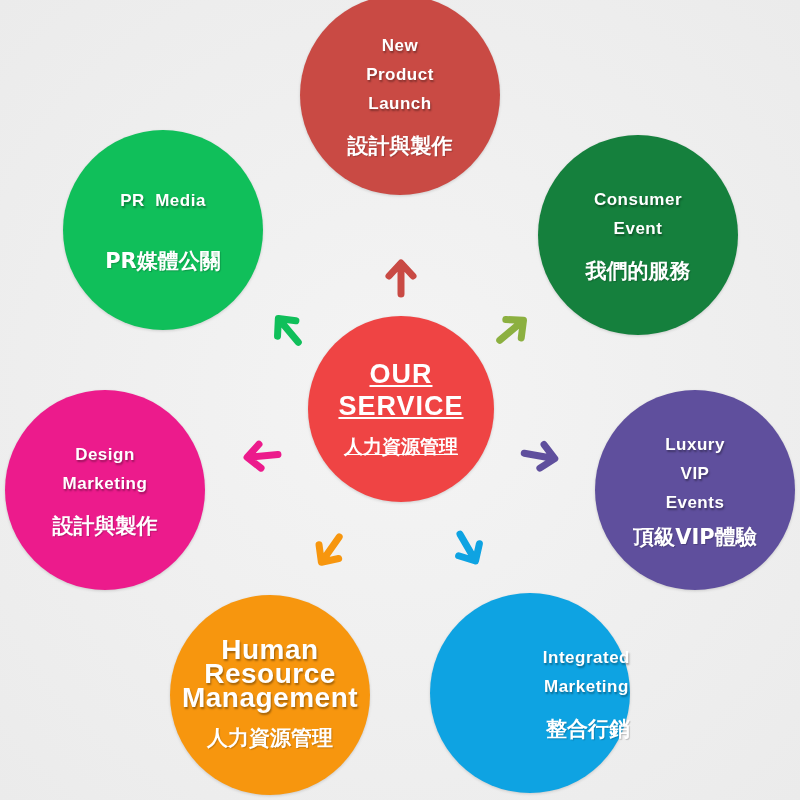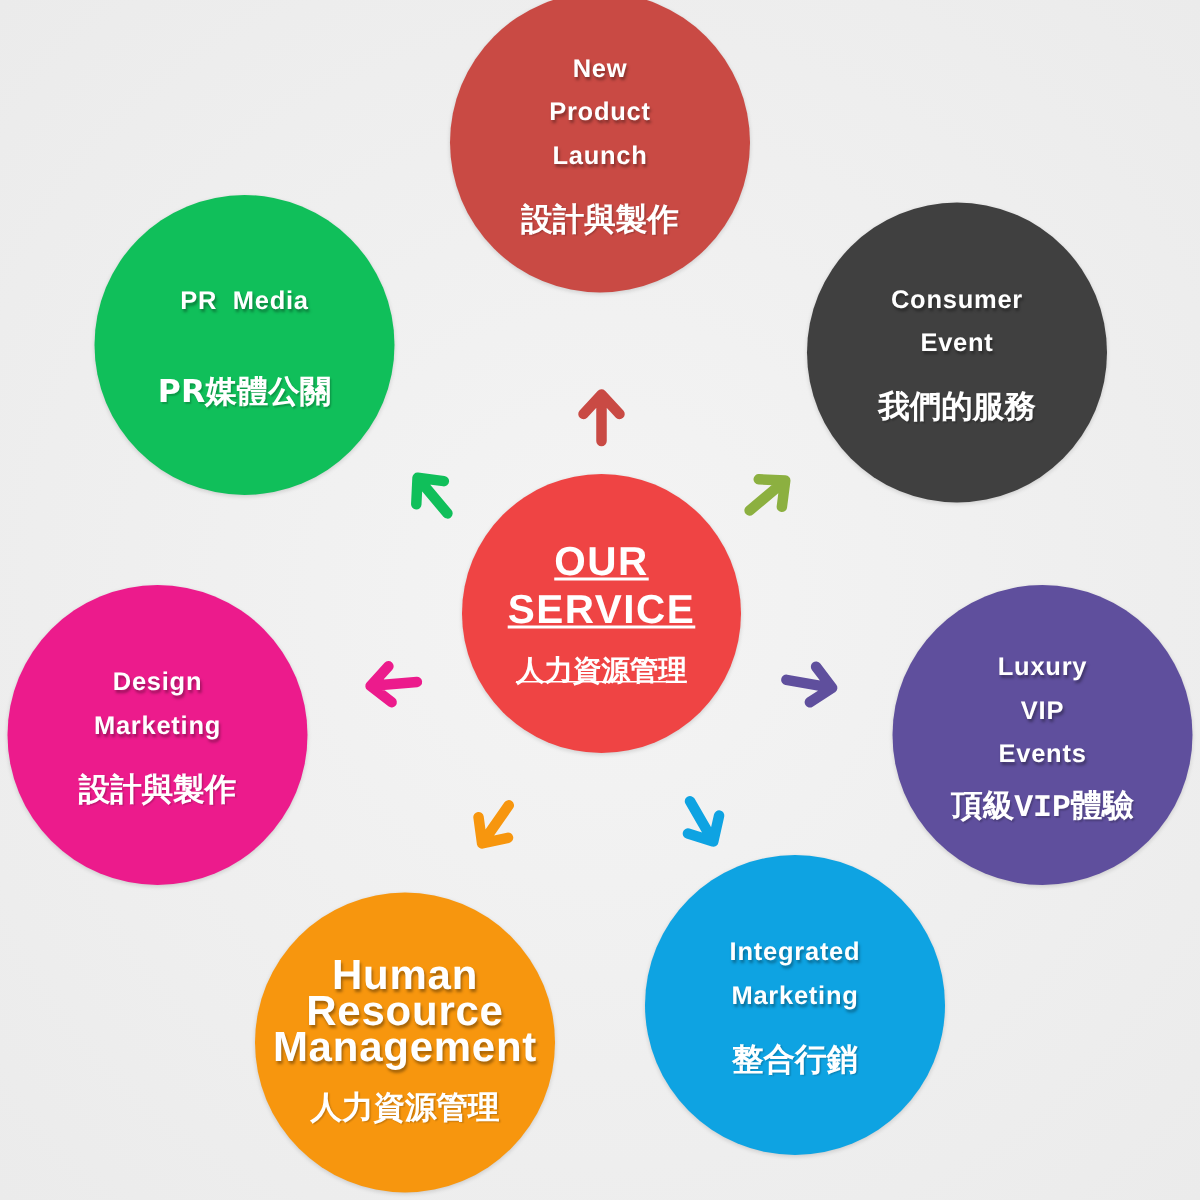--- a/index.html
+++ b/index.html
@@ -57,34 +57,34 @@
     </g>
   </svg>
 
 <div class="circle" id="c-red" style="left: 300px; top: -5px; width: 200px; height: 200px; background: rgb(201, 74, 68);">
   <div class="en">New
 Product
 Launch</div>
   <div class="zh">設計與製作</div>
 </div>
 
-<div class="circle" id="c-olive" style="left: 538px; top: 135px; width: 200px; height: 200px; background: #404040;">
+<div class="circle" id="c-olive" style="left: 538px; top: 135px; width: 200px; height: 200px; background: #15803d;">
   <div class="en">Consumer
 Event</div>
   <div class="zh">我們的服務</div>
 </div>
 
 <div class="circle" id="c-purple" style="left: 595px; top: 390px; width: 200px; height: 200px; background: rgb(95, 79, 157);">
   <div class="en">Luxury
 VIP
 Events</div>
-  <div class="zh" style="margin-top:6px;font-family:Liberation Mono, monospace;">頂級VIP體驗</div>
+  <div class="zh" style="margin-top:6px;">頂級VIP體驗</div>
 </div>
 
-<div class="circle" id="c-blue" style="left: 430px; top: 570px; width: 200px; height: 200px; background: rgb(14, 163, 226);">
+<div class="circle" id="c-blue" style="left: 430px; top: 593px; width: 200px; height: 200px; background: rgb(14, 163, 226); align-items: flex-end;">
   <div class="en">Integrated
 Marketing</div>
   <div class="zh">整合行銷</div>
 </div>
 
 <div class="circle" id="c-hr" style="left: 170px; top: 595px; width: 200px; height: 200px; background: rgb(247, 150, 14);">
   <div class="en">Human
 Resource
 Management</div>
   <div class="zh">人力資源管理</div>

